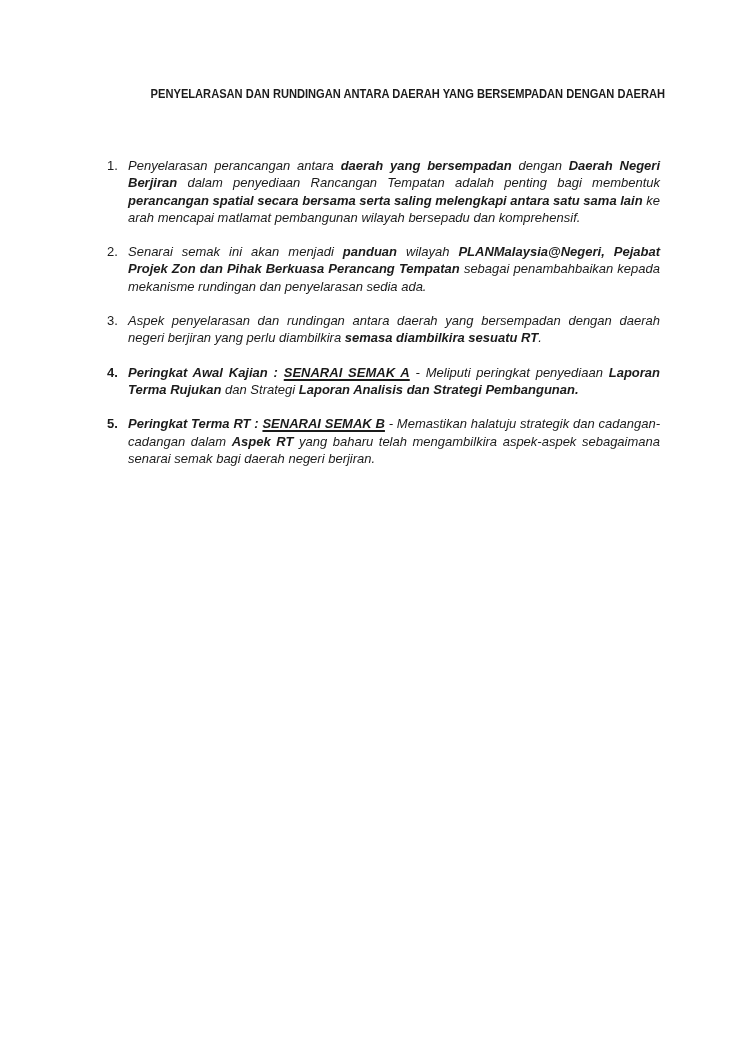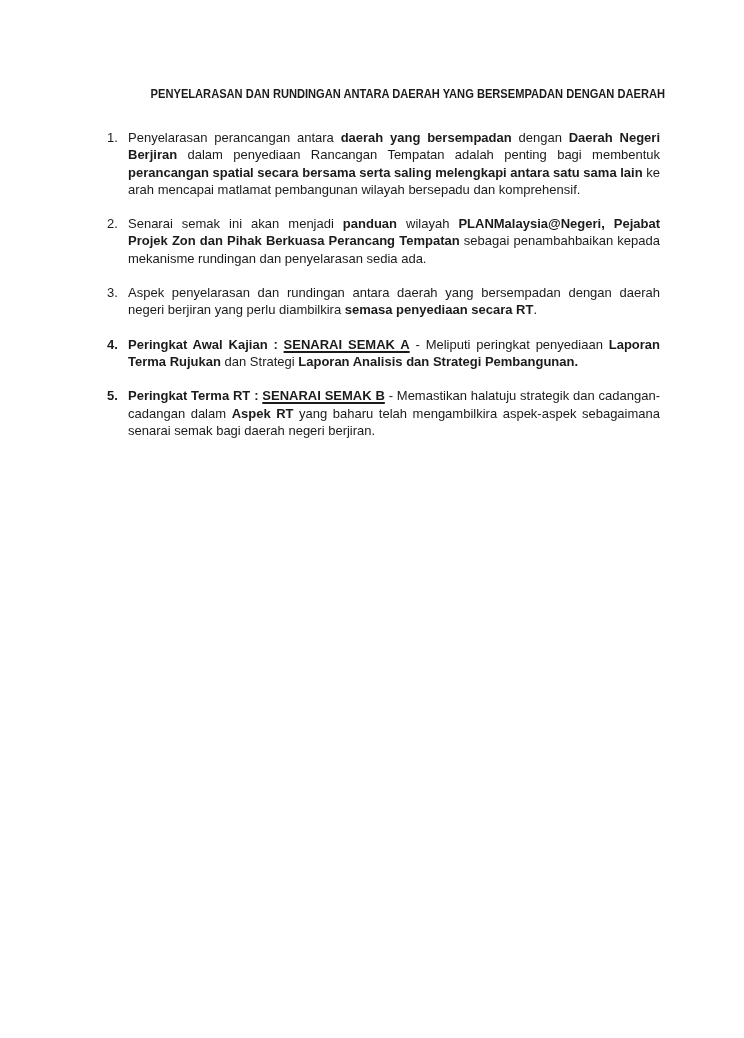--- a/index.html
+++ b/index.html
@@ -17,21 +17,21 @@
     font-family: "Liberation Sans", "DejaVu Sans", sans-serif;
     font-size: 13px;
     line-height: 17.3px;
     color: #1b1b1b;
     overflow: hidden;
   }
   .doc-title {
     text-align: center;
     font-weight: bold;
     line-height: 17px;
-    margin-bottom: 27px;
+    margin-bottom: 55px;
   }
   .doc-title .tline {
     display: block;
     white-space: nowrap;
   }
   .doc-title .tline > span {
     display: inline-block;
     transform: scaleX(0.855);
     transform-origin: 50% 50%;
   }
@@ -42,20 +42,21 @@
     display: flex;
     margin-bottom: 17px;
   }
   .item-num {
     flex: 0 0 21px;
     width: 21px;
   }
   .item-body {
     flex: 1 1 auto;
     text-align: justify;
+    font-style: italic;
   }
   .b  { font-weight: bold; }
   .bu {
     font-weight: bold;
     text-decoration: underline;
     text-decoration-thickness: 1.5px;
     text-underline-offset: 2px;
   }
 </style>
 </head>
@@ -73,21 +74,21 @@
       <div class="item-body"><span>Penyelarasan perancangan antara </span><span class="b">daerah yang bersempadan</span><span> dengan </span><span class="b">Daerah Negeri Berjiran</span><span> dalam penyediaan Rancangan Tempatan adalah penting bagi membentuk </span><span class="b">perancangan spatial secara bersama serta saling melengkapi antara satu sama lain</span><span> ke arah mencapai matlamat pembangunan wilayah bersepadu dan komprehensif.</span></div>
     </div>
 
     <div class="item">
       <div class="item-num">2.</div>
       <div class="item-body"><span>Senarai semak ini akan menjadi </span><span class="b">panduan</span><span> wilayah </span><span class="b">PLANMalaysia@Negeri, Pejabat Projek Zon dan Pihak Berkuasa Perancang Tempatan</span><span> sebagai penambahbaikan kepada mekanisme rundingan dan penyelarasan sedia ada.</span></div>
     </div>
 
     <div class="item">
       <div class="item-num">3.</div>
-      <div class="item-body"><span>Aspek penyelarasan dan rundingan antara daerah yang bersempadan dengan daerah negeri berjiran yang perlu diambilkira </span><span class="b">semasa penyediaan secara RT</span><span>.</span></div>
+      <div class="item-body"><span>Aspek penyelarasan dan rundingan antara daerah yang bersempadan dengan daerah negeri berjiran yang perlu diambilkira </span><span class="b">semasa diambilkira sesuatu RT</span><span>.</span></div>
     </div>
 
     <div class="item">
       <div class="item-num b">4.</div>
       <div class="item-body"><span class="b">Peringkat Awal Kajian</span><span class="b"> : </span><span class="bu">SENARAI SEMAK A</span><span> - Meliputi peringkat penyediaan </span><span class="b">Laporan Terma Rujukan</span><span> dan Strategi </span><span class="b">Laporan Analisis dan Strategi Pembangunan.</span></div>
     </div>
 
     <div class="item">
       <div class="item-num b">5.</div>
       <div class="item-body"><span class="b">Peringkat Terma RT</span><span class="b"> : </span><span class="bu">SENARAI SEMAK B</span><span> - Memastikan halatuju strategik dan cadangan-cadangan dalam </span><span class="b">Aspek RT</span><span> yang baharu telah mengambilkira aspek-aspek sebagaimana senarai semak bagi daerah negeri berjiran.</span></div>

